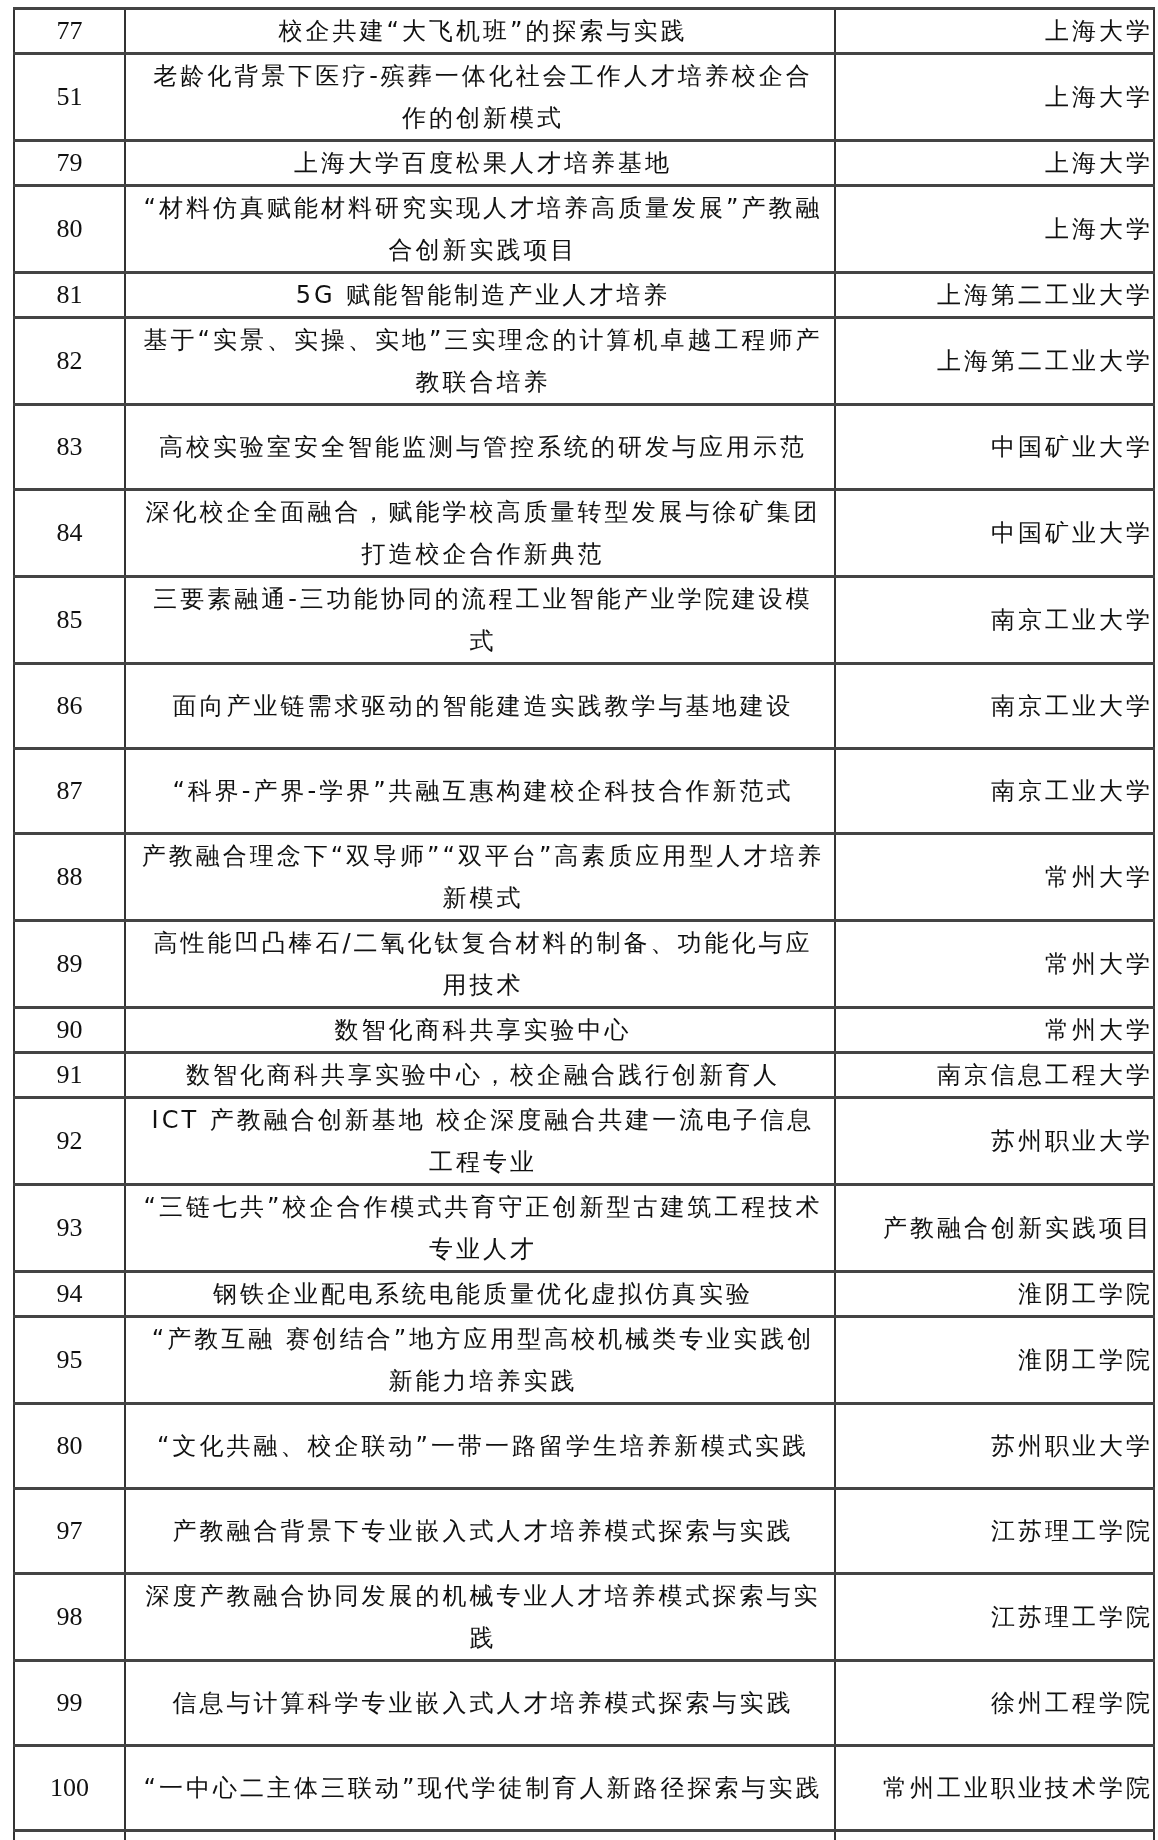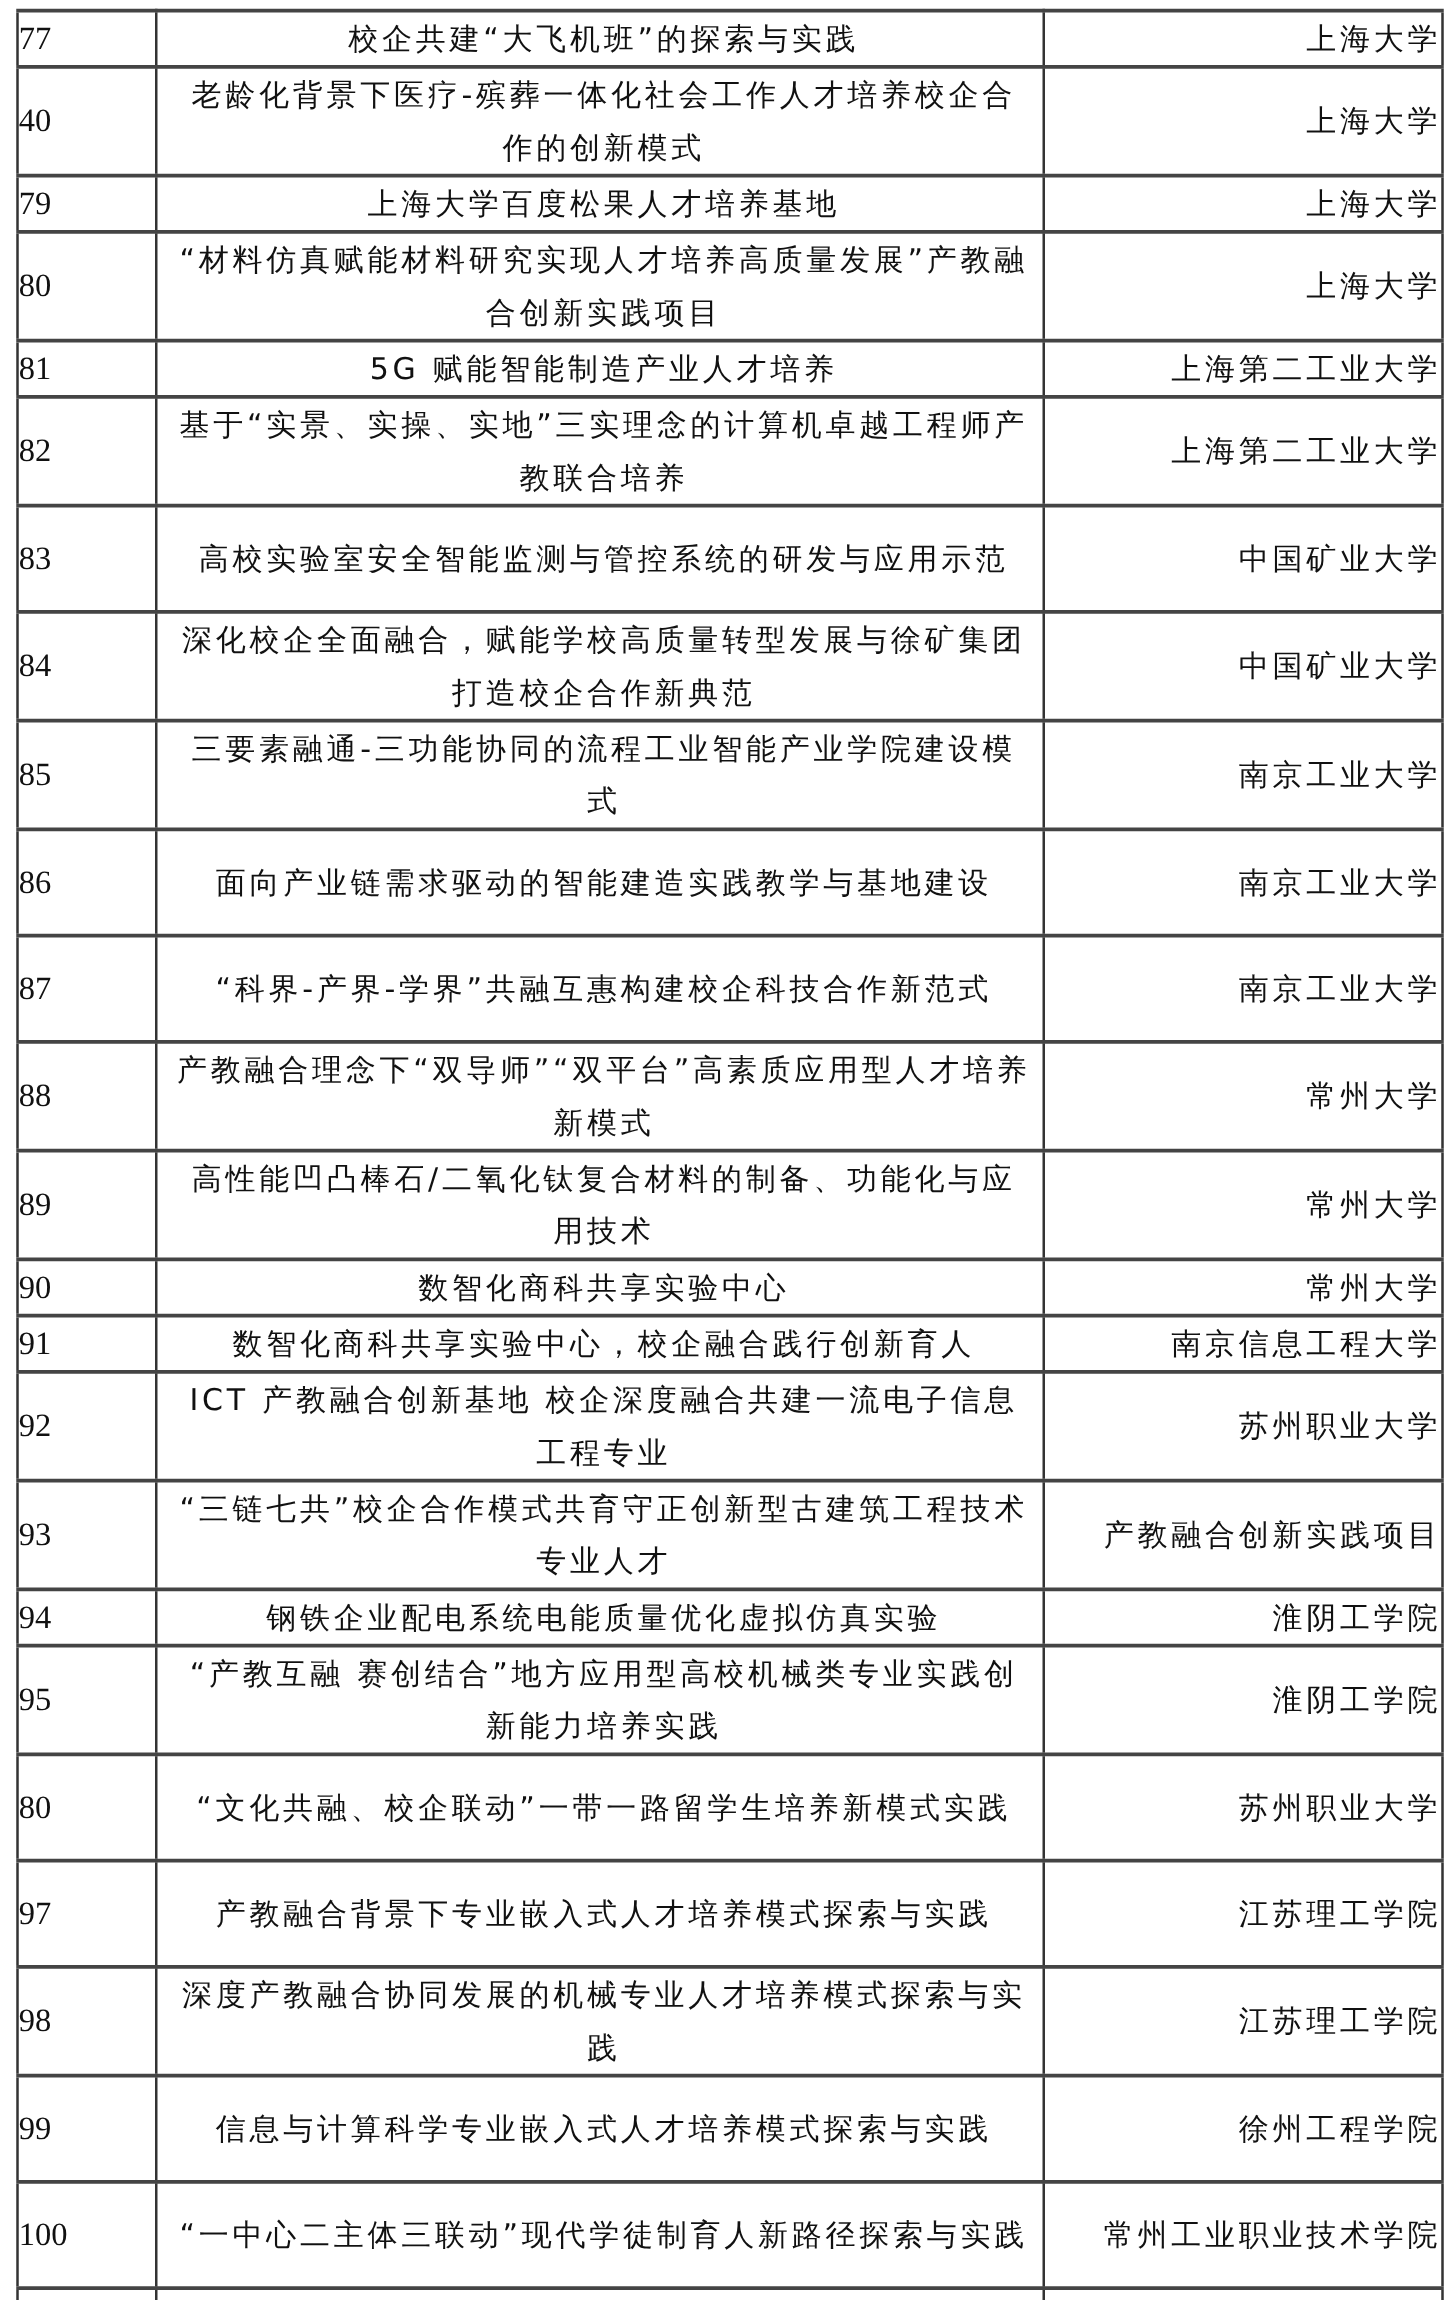--- a/index.html
+++ b/index.html
@@ -2,42 +2,42 @@
 <html><head>
 <meta charset="utf-8">
 <style>
   html, body { margin: 0; padding: 0; background: #ffffff; }
   body { width: 1158px; height: 1840px; position: relative; overflow: hidden;
          font-family: "DejaVu Sans", sans-serif; color: #111; }
   .tbl { position: absolute; left: 13px; top: 7px; width: 1142px;
          border-collapse: collapse; table-layout: fixed; }
   .tbl td { border: 2px solid #333; padding: 0; vertical-align: middle; }
   .tbl tr { border-top: 3px solid #444; }
-  .c-num { width: 109px; text-align: left;
+  .c-num { width: 109px; text-align: center;
            font-family: "Liberation Serif", "DejaVu Serif", serif; font-size: 26px; }
   .c-title { width: 686px; padding-left: 14px !important; padding-right: 8px !important;
              font-size: 24px; line-height: 42px; letter-spacing: 3px; text-align: center; }
   .c-inst { text-align: right; font-size: 24px; letter-spacing: 3px; }
   .h1 { height: 40px; }
   .h2 { height: 82px; }
   .tbl tr.last td { border-bottom: 2px solid #333; }
 </style>
 </head>
 <body>
 
 <table class="tbl">
   <tbody id="tbody">
   <tr>
     <td class="c-num h1">77</td>
     <td class="c-title h1">校企共建“大飞机班”的探索与实践</td>
     <td class="c-inst h1">上海大学</td>
   </tr>
 
   <tr>
-    <td class="c-num h2">40</td>
+    <td class="c-num h2">51</td>
     <td class="c-title h2">老龄化背景下医疗-殡葬一体化社会工作人才培养校企合作的创新模式</td>
     <td class="c-inst h2">上海大学</td>
   </tr>
 
   <tr>
     <td class="c-num h1">79</td>
     <td class="c-title h1">上海大学百度松果人才培养基地</td>
     <td class="c-inst h1">上海大学</td>
   </tr>
 

